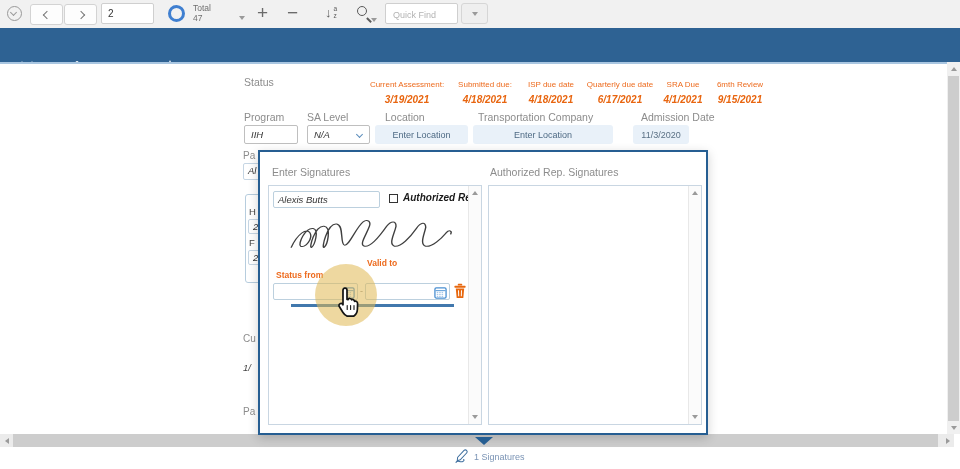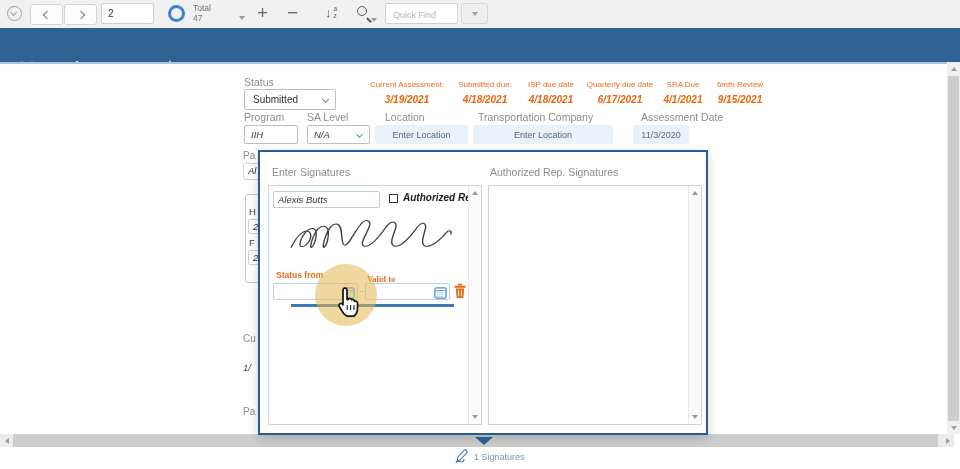--- a/index.html
+++ b/index.html
@@ -181,24 +181,20 @@
             <polygon points="8,0 10.3,5.1 15.8,5.7 11.7,9.4 12.9,14.8 8,12 3.1,14.8 4.3,9.4 0.2,5.7 5.7,5.1" fill="#fff"></polygon>
           </svg>
       </span>
       <span class="ab-label">Audit</span>
     </div>
   </div>
   <div class="abs ab-underline"></div>
 
   <div class="abs content">
     <div class="abs lbl" style="left:244px;top:12px;">Status</div>
-    <div class="abs field-box" style="left:244px;top:25px;width:92px;height:21px;font-size:10px;padding:4px 0 0 8px;">
-      <span>Submitted</span>
-      <span class="sel-chev"></span>
-    </div>
 
     <div class="abs due-col" style="left:362px;width:90px;">
       <div class="due-lbl">Current Assessment:</div>
       <div class="due-val">3/19/2021</div>
     </div>
     <div class="abs due-col" style="left:448px;width:74px;">
       <div class="due-lbl">Submitted due:</div>
       <div class="due-val">4/18/2021</div>
     </div>
     <div class="abs due-col" style="left:520px;width:62px;">
@@ -215,21 +211,21 @@
     </div>
     <div class="abs due-col" style="left:708px;width:64px;">
       <div class="due-lbl">6mth Review</div>
       <div class="due-val">9/15/2021</div>
     </div>
 
     <div class="abs lbl" style="left:244px;top:47px;">Program</div>
     <div class="abs lbl" style="left:307px;top:47px;">SA Level</div>
     <div class="abs lbl" style="left:385px;top:47px;">Location</div>
     <div class="abs lbl" style="left:478px;top:47px;">Transportation Company</div>
-    <div class="abs lbl" style="left:641px;top:47px;">Assessment Date</div>
+    <div class="abs lbl" style="left:641px;top:47px;">Admission Date</div>
 
     <div class="abs field-box italic" style="left:244px;top:61px;width:54px;height:19px;padding:3px 0 0 6px;">IIH</div>
     <div class="abs field-box" style="left:307px;top:61px;width:63px;height:19px;">
       <span class="italic" style="position:absolute;left:6px;top:3px;">N/A</span>
       <span class="sel-chev" style="top:6px;"></span>
     </div>
     <div class="abs soft-btn" style="left:375px;top:61px;width:93px;height:19px;">Enter Location</div>
     <div class="abs soft-btn" style="left:473px;top:61px;width:140px;height:19px;">Enter Location</div>
     <div class="abs soft-btn" style="left:633px;top:61px;width:56px;height:19px;color:#5a7084;">11/3/2020</div>
   </div>
@@ -252,21 +248,21 @@
     <div class="abs sig-panel" style="left:8px;top:33px;width:214px;height:240px;">
       <div class="abs sig-input" style="left:4px;top:5px;width:107px;height:17px;">Alexis  Butts</div>
       <div class="abs checkbox" style="left:120px;top:8px;"></div>
       <div class="abs cb-label" style="left:134px;top:6px;">Authorized Rep</div>
 
       <svg class="abs" style="left:16px;top:28px;" width="172" height="40" viewBox="0 0 110 36" preserveAspectRatio="none">
         <path d="M4 30 C8 18 14 12 16 17 C18 22 13 31 10 29 C8 27 13 12 18 13 C22 14 19 28 17 30 C15 32 19 10 25 11 C30 12 27 28 25 30 C23 32 27 8 33 9 C38 10 35 27 38 28 C41 29 45 13 50 7 C53 4 55 7 54 11 C52 19 47 28 51 29 C55 30 61 19 65 11 C68 6 71 6 71 11 C70 18 66 27 70 29 C74 30 80 21 84 13 C87 7 90 7 90 12 C89 19 86 27 90 29 C94 30 100 22 103 17 C105 14 107 15 106 18" fill="none" stroke="#3f3f3f" stroke-width="0.9" stroke-linecap="round"></path>
       </svg>
 
       <div class="abs valid-lbl" style="left:7px;top:84px;">Status from</div>
-      <div class="abs valid-lbl" style="left:98px;top:88px;font-family:Liberation Serif, serif;">Valid to</div>
+      <div class="abs valid-lbl" style="left:98px;top:72px;">Valid to</div>
 
       <div class="abs date-input" style="left:4px;top:97px;width:85px;height:17px;">
         <svg class="abs" style="right:2px;top:1.5px;" width="13" height="13" viewBox="0 0 14 14">
           <rect x="1" y="2" width="12" height="11" rx="1.5" fill="#fff" stroke="#4a90d2" stroke-width="1.4"></rect>
           <line x1="1.7" y1="5" x2="12.3" y2="5" stroke="#4a90d2" stroke-width="1"></line>
           <g fill="#a6c9ea">
             <rect x="3" y="6.3" width="1.6" height="1.4"></rect>
               <rect x="5.6" y="6.3" width="1.6" height="1.4"></rect>
               <rect x="8.2" y="6.3" width="1.6" height="1.4"></rect>
             <rect x="3" y="8.5" width="1.6" height="1.4"></rect>

